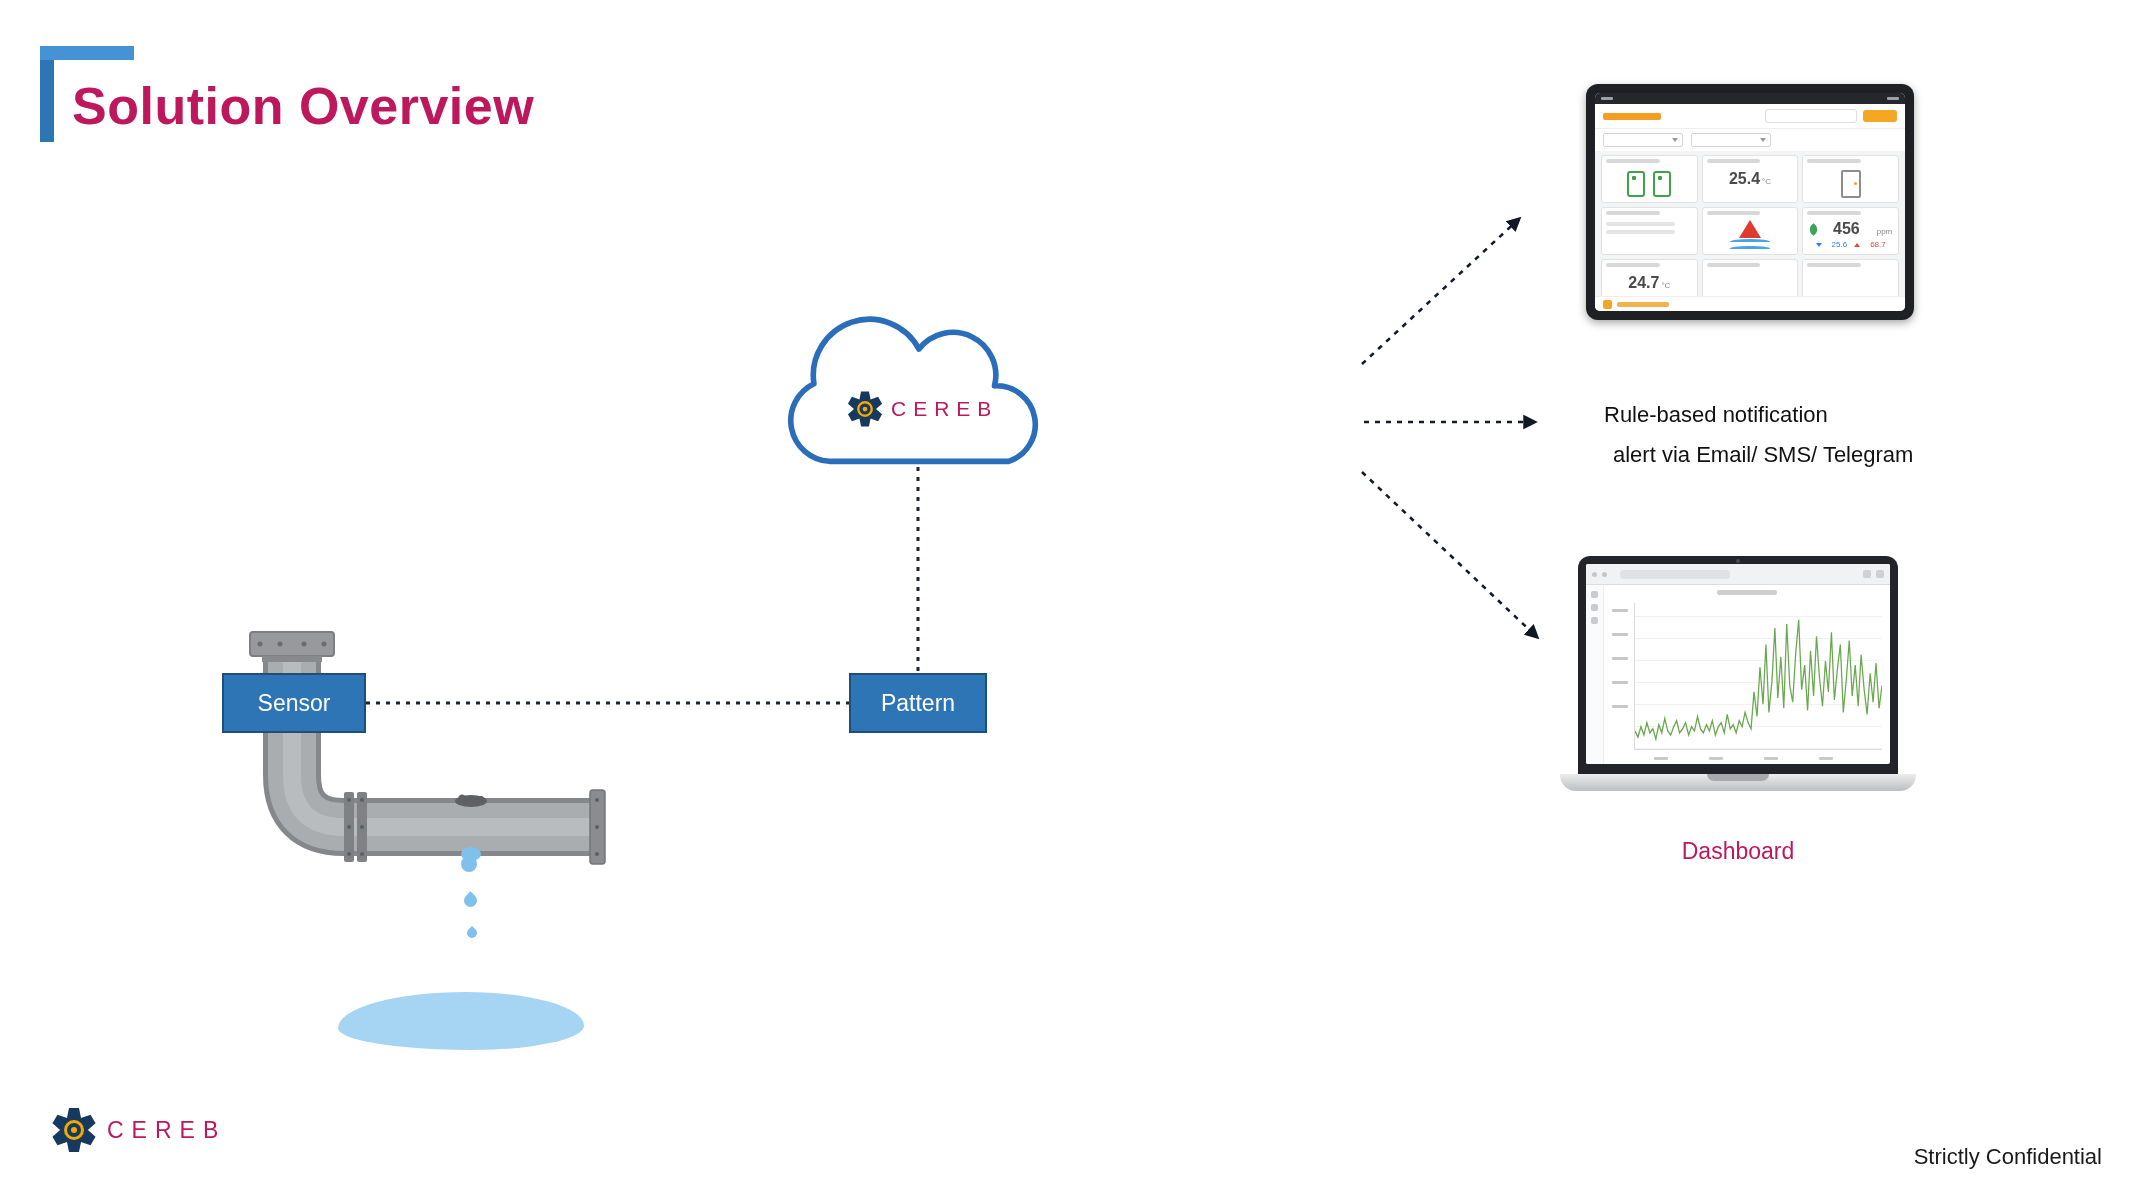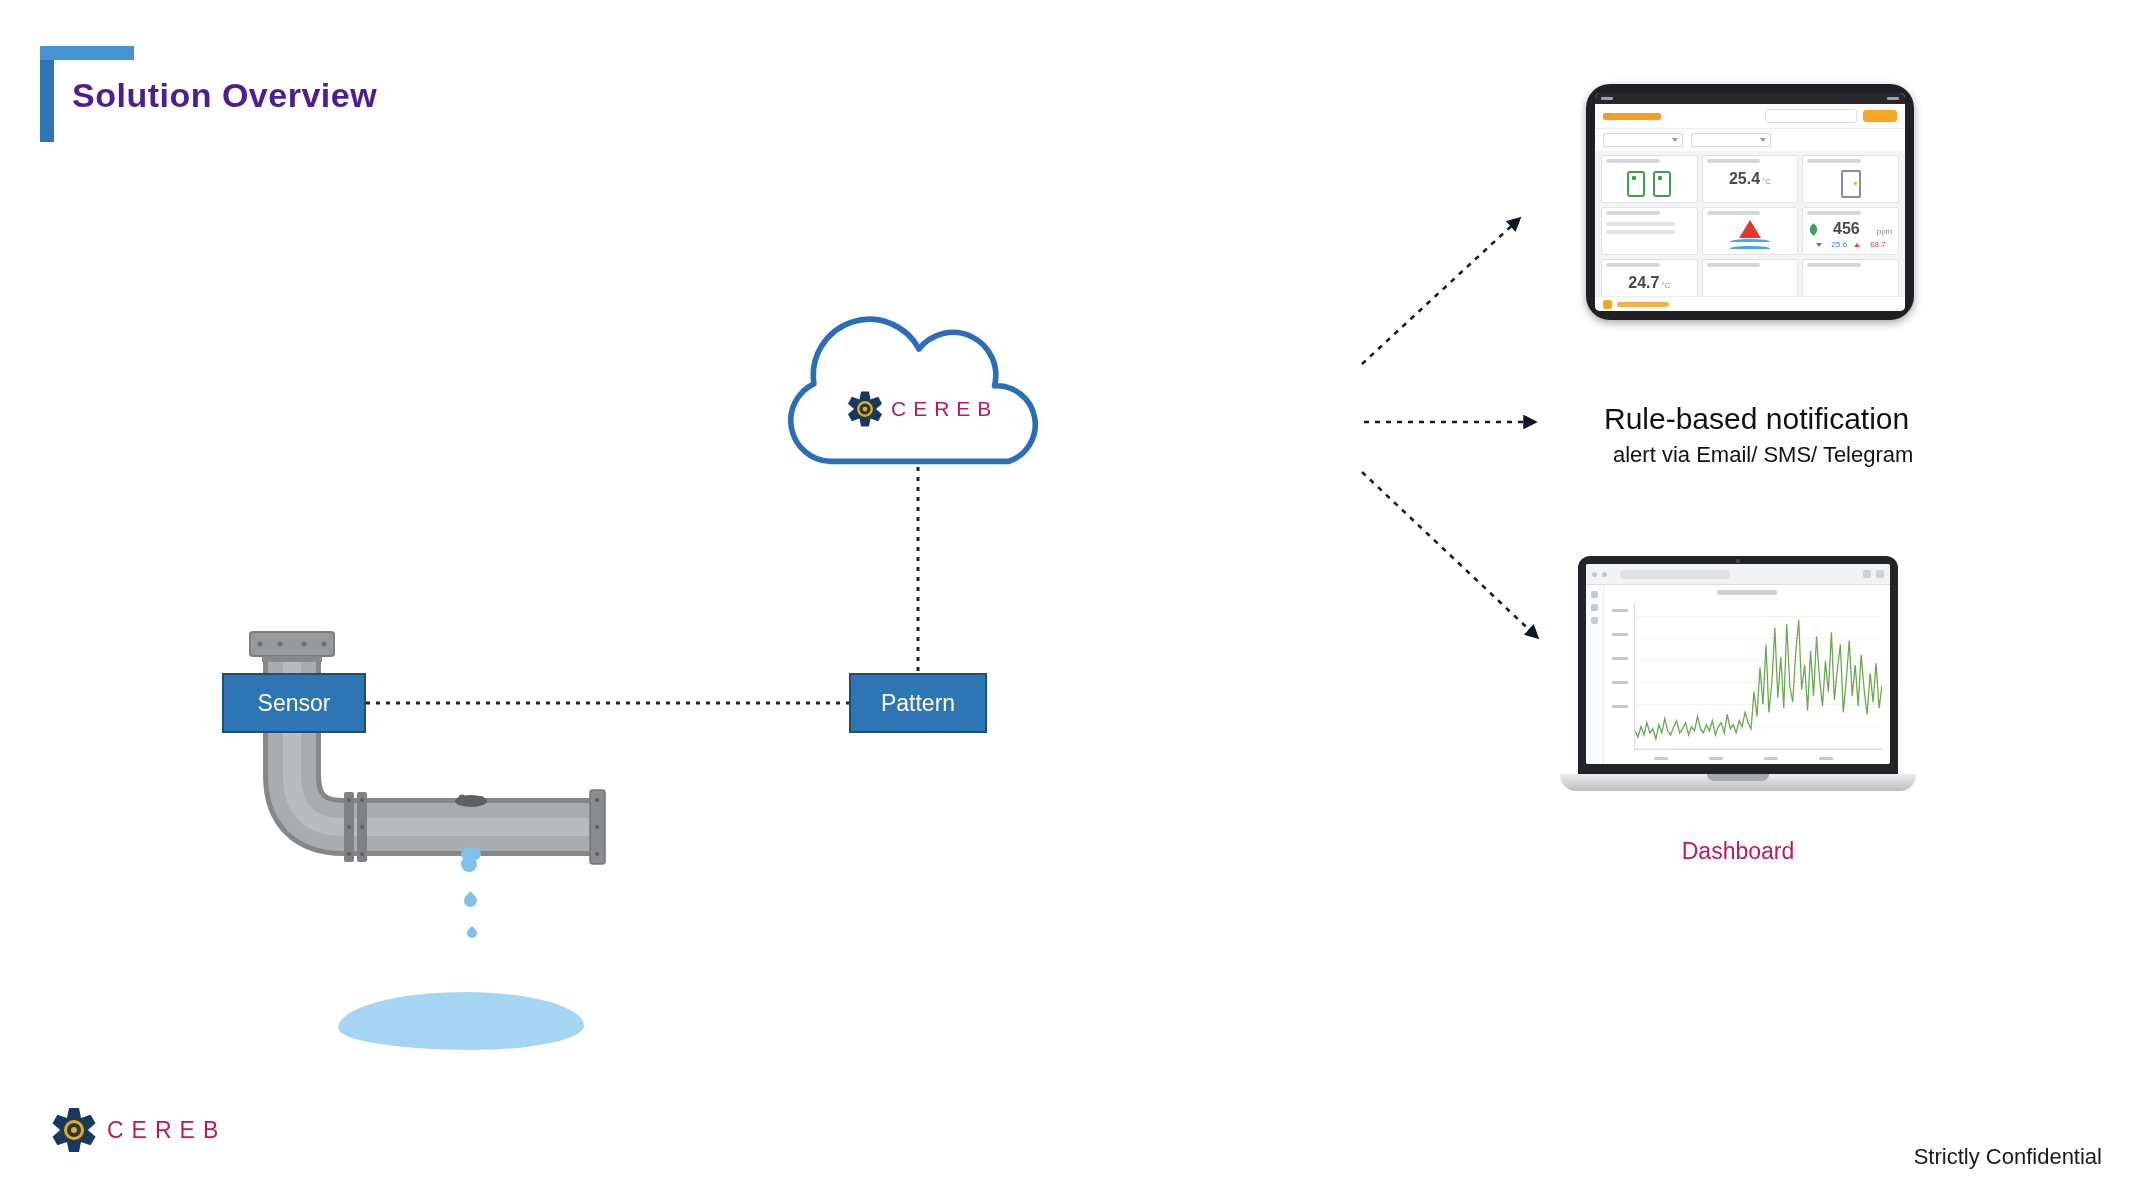--- a/index.html
+++ b/index.html
@@ -1,21 +1,21 @@
 <!DOCTYPE html>
 <html><head>
 <meta charset="utf-8">
 <style>
   html,body{margin:0;padding:0;background:#fff;font-family:"Liberation Sans",sans-serif;}
   .slide{position:relative;width:2140px;height:1198px;background:#fff;overflow:hidden;}
 
   
   .corner-v{position:absolute;left:40px;top:46px;width:14px;height:96px;background:#2e75b6;}
   .corner-h{position:absolute;left:40px;top:46px;width:94px;height:14px;background:#4593d4;}
-  .page-title{position:absolute;left:72px;top:76px;font-size:34px;font-weight:bold;color:#4c1d95;letter-spacing:.5px;}
+  .page-title{position:absolute;left:72px;top:76px;font-size:52px;font-weight:bold;color:#be185d;letter-spacing:.5px;}
 
   
   .cloud-svg{position:absolute;left:766px;top:292px;width:306px;height:204px;z-index:2;}
   .cloud-svg path{fill:#fff;stroke:#2a6ebb;stroke-width:5.5;stroke-linejoin:round;}
   .cloud-logo{position:absolute;left:846px;top:390px;display:flex;align-items:center;gap:7px;z-index:3;}
   .logo-text{font-size:21px;letter-spacing:7px;color:#be185d;font-weight:500;}
 
   
   .event-box{position:absolute;left:1082px;top:344px;width:272px;height:146px;border:4px solid #2a6ebb;background:#fff;
     display:flex;flex-direction:column;justify-content:center;align-items:center;font-size:27px;color:#1c1c1c;
@@ -35,21 +35,21 @@
   
   .pipe-svg{position:absolute;left:240px;top:628px;width:400px;height:290px;z-index:1;}
   .drop{position:absolute;background:#7fc0ec;border-radius:0 50% 50% 50%;transform:rotate(45deg);z-index:2;}
   .drop-1{left:461px;top:856px;width:16px;height:16px;}
   .drop-2{left:464px;top:894px;width:13px;height:13px;}
   .drop-3{left:467px;top:928px;width:10px;height:10px;}
   .puddle{position:absolute;left:338px;top:992px;width:246px;height:58px;background:#a5d5f3;
     border-radius:52% 48% 46% 54% / 62% 58% 42% 38%;z-index:2;}
 
   
-  .tablet{position:absolute;left:1586px;top:84px;width:328px;height:236px;background:#1f2023;border-radius:24px;
+  .tablet{position:absolute;left:1586px;top:84px;width:328px;height:236px;background:#1f2023;border-radius:12px;
     padding:9px;box-sizing:border-box;box-shadow:0 3px 8px rgba(0,0,0,.35);z-index:3;}
   .tablet-screen{width:100%;height:100%;background:#fff;border-radius:5px;overflow:hidden;display:flex;flex-direction:column;}
   .t-status{height:11px;background:#26272b;display:flex;align-items:center;justify-content:space-between;padding:0 6px;flex:0 0 auto;}
   .mini{width:12px;height:3px;background:#9aa0a6;border-radius:1px;display:inline-block;}
   .t-header{height:24px;display:flex;align-items:center;gap:6px;padding:0 8px;border-bottom:1px solid #eee;flex:0 0 auto;}
   .orange-bar{width:58px;height:7px;background:#f59d20;border-radius:2px;}
   .h-spacer{flex:1;}
   .h-box{width:90px;height:12px;border:1px solid #ddd;border-radius:3px;}
   .h-btn{width:34px;height:12px;background:#f5a623;border-radius:3px;}
   .t-filters{height:18px;display:flex;gap:8px;padding:2px 8px;align-items:center;flex:0 0 auto;}
@@ -100,21 +100,21 @@
   .xlab{position:absolute;bottom:4px;width:14px;height:3px;background:#c9c9c9;border-radius:1px;}
   .l-plot{position:absolute;left:30px;right:8px;top:18px;bottom:14px;border-left:1px solid #ddd;border-bottom:1px solid #ddd;
     background:repeating-linear-gradient(to top, rgba(0,0,0,.05) 0 1px, transparent 1px 22px);}
   .l-plot svg{position:absolute;left:0;top:0;width:100%;height:100%;}
   .laptop-base{position:absolute;left:1560px;top:774px;width:356px;height:17px;background:linear-gradient(#ececec,#bdbec2);
     border-radius:0 0 16px 16px;z-index:3;}
   .laptop-base::after{content:"";position:absolute;left:50%;transform:translateX(-50%);top:0;width:62px;height:7px;background:#a7a9ad;border-radius:0 0 8px 8px;}
 
   
   .caption-tablet{position:absolute;left:1566px;top:328px;width:560px;text-align:center;font-size:22px;color:#111;}
-  .notif1{position:absolute;left:1604px;top:402px;font-size:30px;color:#111;}
+  .notif1{position:absolute;left:1604px;top:402px;font-size:22px;color:#111;}
   .notif2{position:absolute;left:1613px;top:442px;font-size:22px;color:#111;}
   .caption-laptop{position:absolute;left:1578px;top:838px;width:320px;text-align:center;font-size:23px;color:#be185d;}
 
   
   .footer-logo{position:absolute;left:50px;top:1106px;display:flex;align-items:center;gap:9px;}
   .footer-logo .logo-text{font-size:23px;letter-spacing:8px;}
   .confidential{position:absolute;right:38px;top:1144px;font-size:22px;color:#1a1a1a;}
 </style>
 </head>
 <body>

